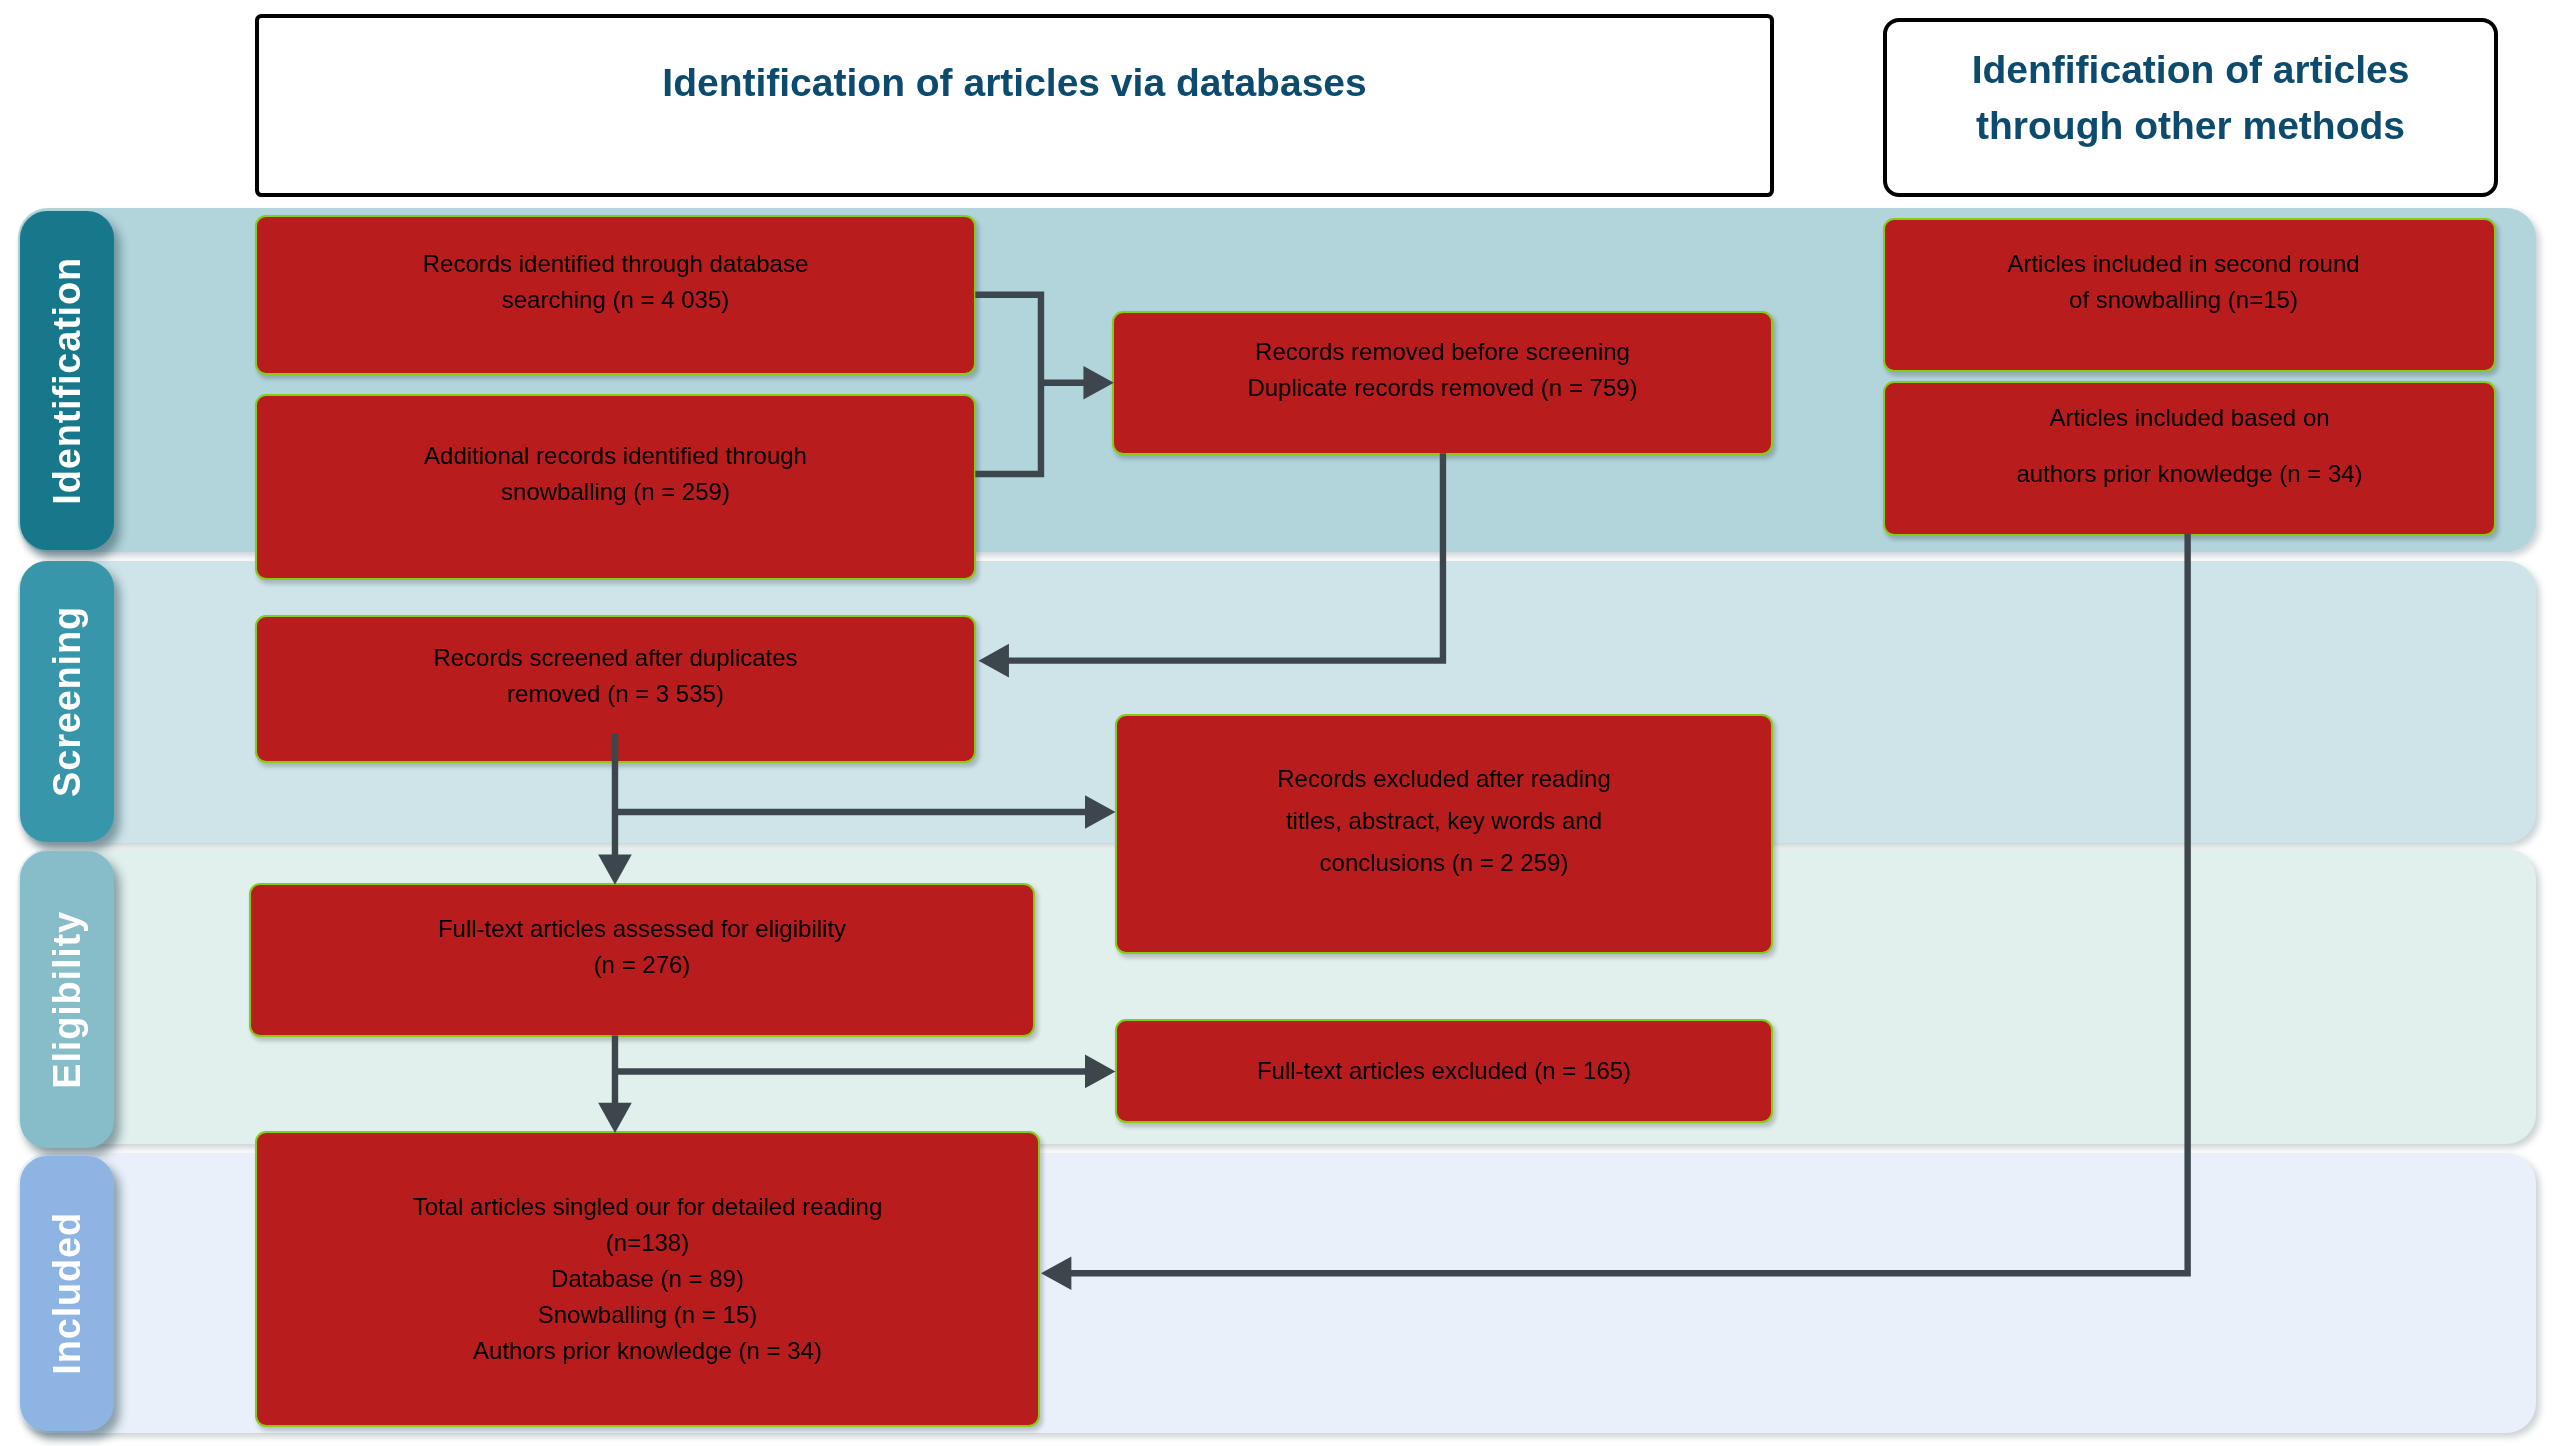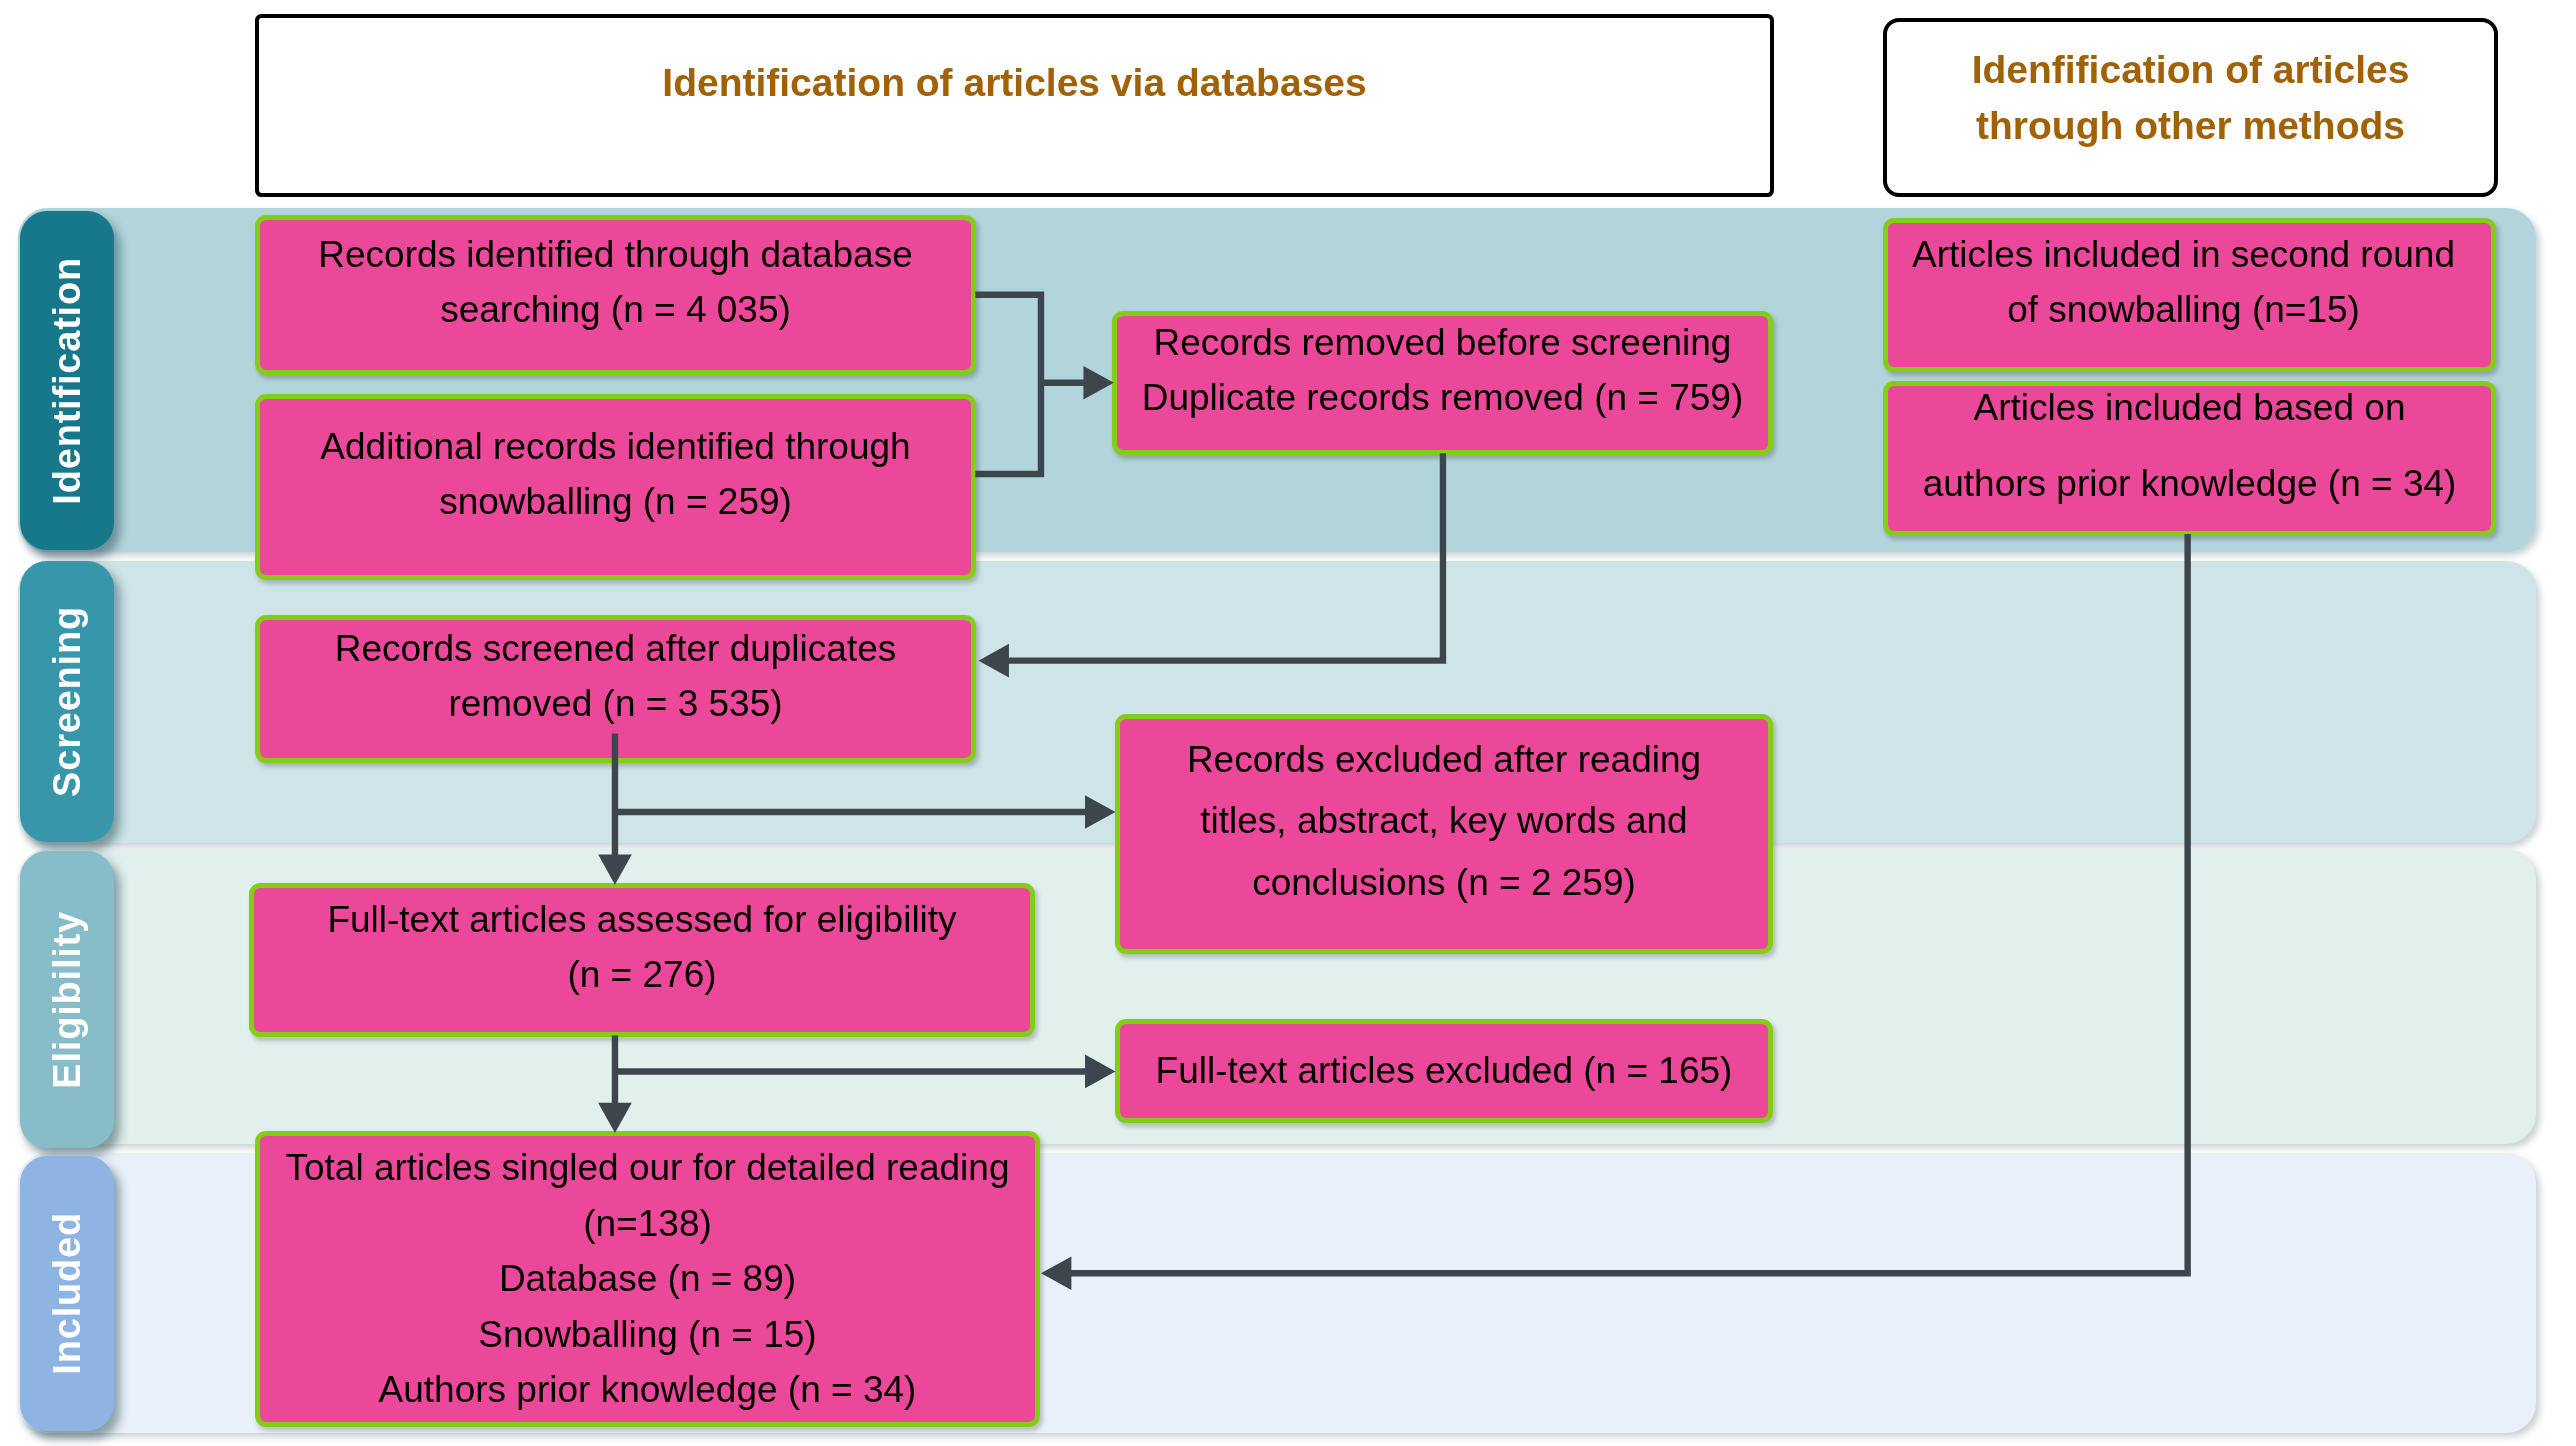--- a/index.html
+++ b/index.html
@@ -53,38 +53,38 @@
     border-radius: 6.4px;
     box-sizing: border-box;
     display: flex;
     flex-direction: column;
     justify-content: center;
     align-items: center;
     text-align: center;
     font-weight: bold;
     font-size: 39px;
     line-height: 1.45;
-    color: #a16207;
+    color: #0c4a6e;
     z-index: 3;
   }
   .hbox.h-left  { padding: 0 32px 46px 32px; }
   .hbox.h-right { padding: 0 24px 17.6px 24px; border-radius: 16px; justify-content: center; }
   
   .fbox {
     position: absolute;
-    background: #ec4899;
-    border: 5px solid #84cc16;
+    background: #b91c1c;
+    border: 2px solid #84cc16;
     border-radius: 11.2px;
     box-sizing: border-box;
     display: flex;
     flex-direction: column;
     justify-content: center;
     align-items: center;
     text-align: center;
-    font-size: 37px;
+    font-size: 24px;
     line-height: 1.5;
     color: #000000;
     box-shadow: 2.4px 3.2px 4px rgba(0, 0, 0, 0.2);
     z-index: 3;
     padding: 6.4px 24px 32px 24px;
   }
   .fbox.compact { padding: 6.4px 24px; }
   .fbox.tall    { padding: 11.2px 24px; }
   .ln { white-space: nowrap; }
   

